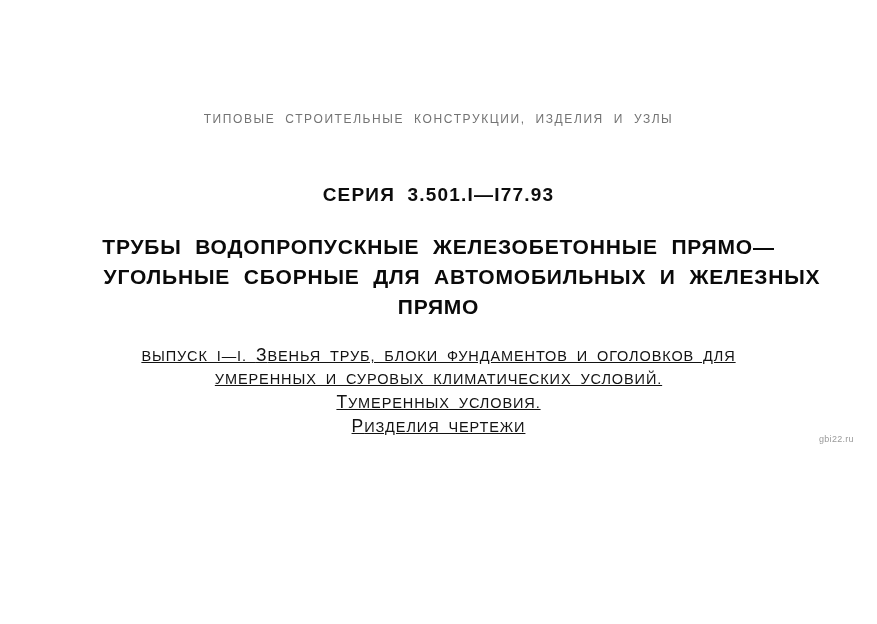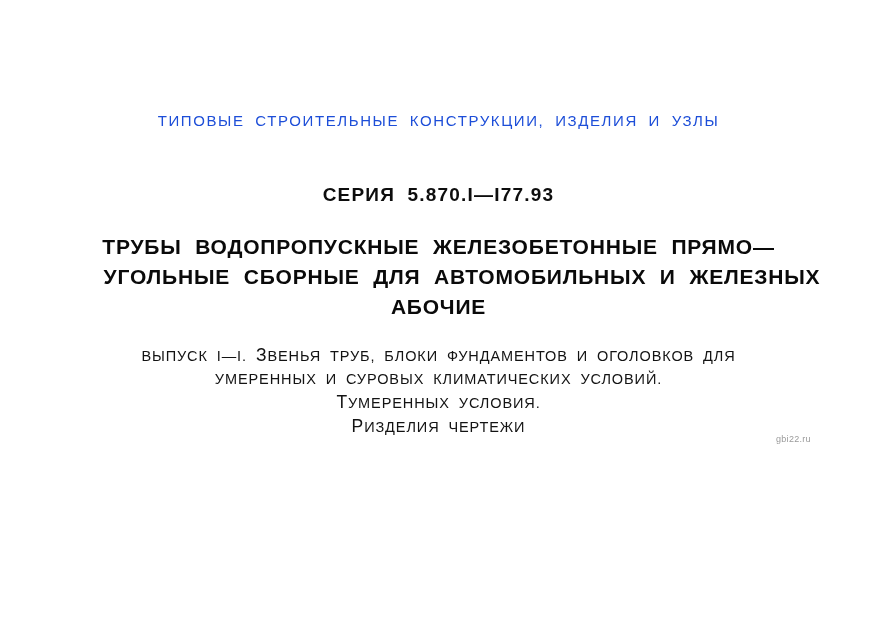--- a/index.html
+++ b/index.html
@@ -21,25 +21,25 @@
     background: #ffffff;
   }
   .doc-block {
     position: absolute;
     left: 0;
     right: 0;
     text-align: center;
   }
   .line-header {
     top: 112px;
-    font-size: 15px;
+    font-size: 12px;
     letter-spacing: 1.6px;
     word-spacing: 5px;
     font-weight: 500;
-    color: #1d4ed8;
+    color: #737373;
   }
   .line-series {
     top: 184px;
     font-size: 19px;
     font-weight: bold;
     letter-spacing: 1.2px;
     word-spacing: 6px;
     color: #0d0d0d;
   }
   .title-block {
@@ -59,48 +59,49 @@
   .issue-block {
     top: 344px;
     font-size: 14.5px;
     line-height: 23px;
     color: #131313;
   }
   .issue-line {
     display: block;
     letter-spacing: 0.9px;
     word-spacing: 4px;
+    text-decoration: underline;
   }
   .issue-line.l1 { padding: 0 120px; }
   .issue-line.l2 { padding: 0 80px; }
   .cap {
     font-size: 17.5px;
   }
   .watermark {
     position: absolute;
     top: 434px;
-    left: 776px;
+    left: 819px;
     font-size: 9px;
     color: #9a9a9a;
     letter-spacing: 0.3px;
   }
 </style>
 </head>
 <body>
 
 <div class="page">
 
   <div class="doc-block line-header">ТИПОВЫЕ  СТРОИТЕЛЬНЫЕ  КОНСТРУКЦИИ,  ИЗДЕЛИЯ  И  УЗЛЫ</div>
 
-  <div class="doc-block line-series">СЕРИЯ  5.870.I—I77.93</div>
+  <div class="doc-block line-series">СЕРИЯ  3.501.I—I77.93</div>
 
   <div class="doc-block title-block">
     <span class="title-line l1">ТРУБЫ  ВОДОПРОПУСКНЫЕ  ЖЕЛЕЗОБЕТОННЫЕ  ПРЯМО—</span>
     <span class="title-line l2">УГОЛЬНЫЕ  СБОРНЫЕ  ДЛЯ  АВТОМОБИЛЬНЫХ  И  ЖЕЛЕЗНЫХ</span>
-    <span class="title-line l3">АБОЧИЕ</span>
+    <span class="title-line l3">ПРЯМО</span>
   </div>
 
   <div class="doc-block issue-block">
     <span class="issue-line l1"><span>ВЫПУСК  I—I.  </span><span class="cap">З</span><span>ВЕНЬЯ  ТРУБ,  БЛОКИ  ФУНДАМЕНТОВ  И  ОГОЛОВКОВ   ДЛЯ</span></span>
     <span class="issue-line l2">УМЕРЕННЫХ   И   СУРОВЫХ  КЛИМАТИЧЕСКИХ   УСЛОВИЙ.</span>
     <span class="issue-line l3"><span class="cap">Т</span><span>УМЕРЕННЫХ  УСЛОВИЯ.</span></span>
     <span class="issue-line l4"><span class="cap">Р</span><span>ИЗДЕЛИЯ  ЧЕРТЕЖИ</span></span>
   </div>
 
   <div class="watermark">gbi22.ru</div>

